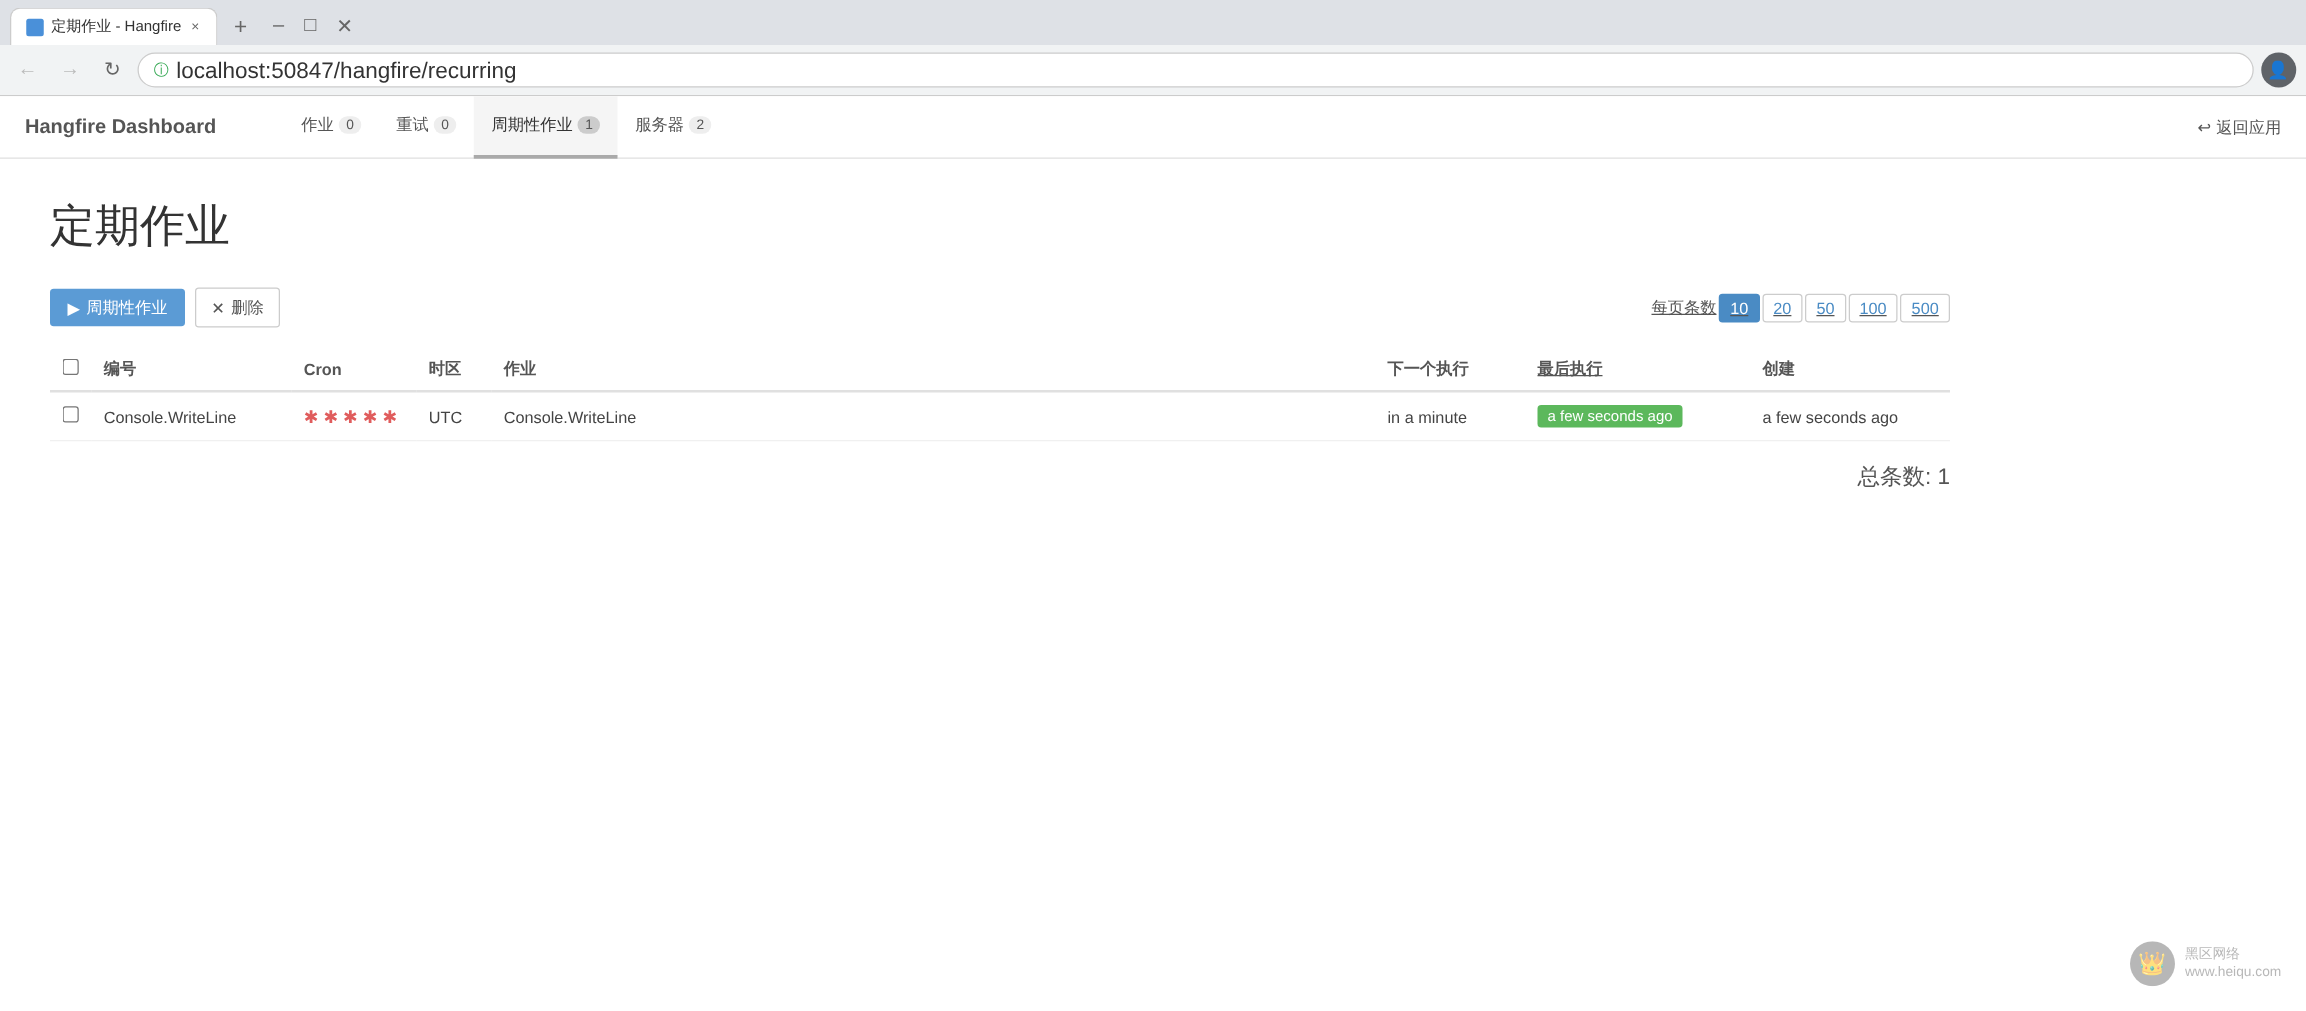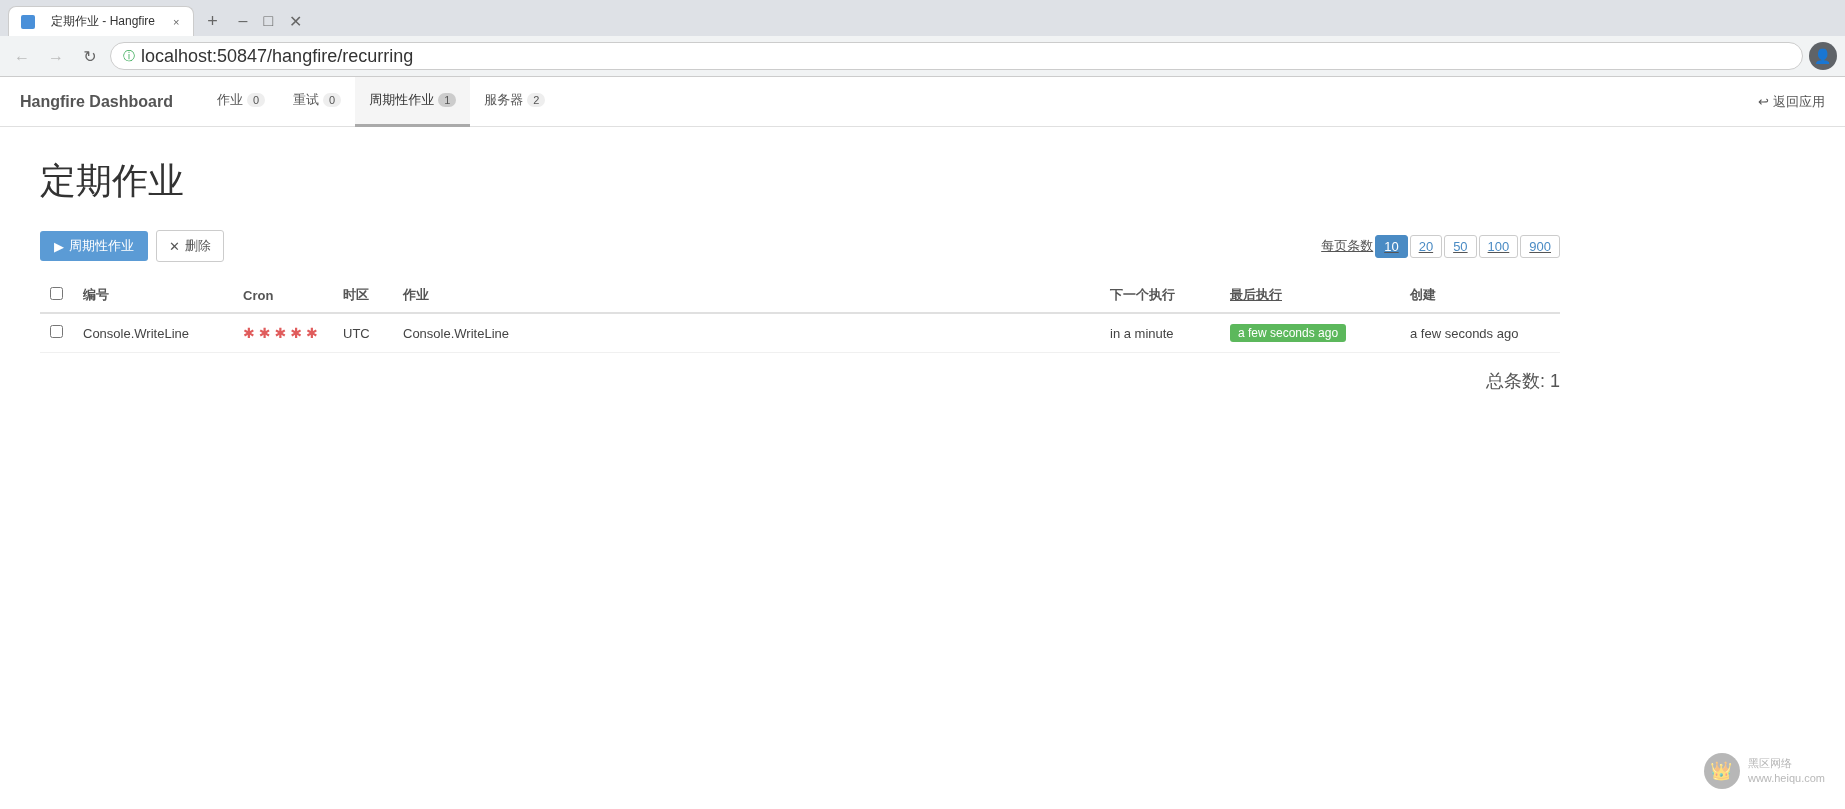--- a/index.html
+++ b/index.html
@@ -23,21 +23,21 @@
       background: #fff;
       padding: 5px 12px;
       border-radius: 8px 8px 0 0;
       font-size: 12px;
       color: #333;
       min-width: 160px;
       max-width: 220px;
       height: 30px;
       border: 1px solid #ccc;
       border-bottom: none;
-      gap: 16px;
+      gap: 6px;
     }
     .tab-favicon {
       width: 14px;
       height: 14px;
       background: #4a90d9;
       border-radius: 2px;
       display: inline-block;
       flex-shrink: 0;
     }
     .tab-title {
@@ -136,20 +136,21 @@
     }
 
     
     .hangfire-nav {
       background: #fff;
       border-bottom: 1px solid #e0e0e0;
       display: flex;
       align-items: center;
       padding: 0 20px;
       height: 50px;
+      gap: 24px;
     }
     .nav-brand {
       font-size: 16px;
       font-weight: bold;
       color: #555;
       margin-right: 30px;
     }
     .nav-links {
       display: flex;
       align-items: center;
@@ -432,21 +433,21 @@
         <span>✕</span>
         <span>删除</span>
       </button>
     </div>
     <div class="per-page">
       <span>每页条数</span>
       <button class="per-page-btn active">10</button>
       <button class="per-page-btn">20</button>
       <button class="per-page-btn">50</button>
       <button class="per-page-btn">100</button>
-      <button class="per-page-btn">900</button>
+      <button class="per-page-btn">500</button>
     </div>
   </div>
 
   <table class="data-table">
     <thead>
       <tr>
         <th class="col-checkbox">
           <input type="checkbox" style="">
         </th>
         <th class="col-id">编号</th>

